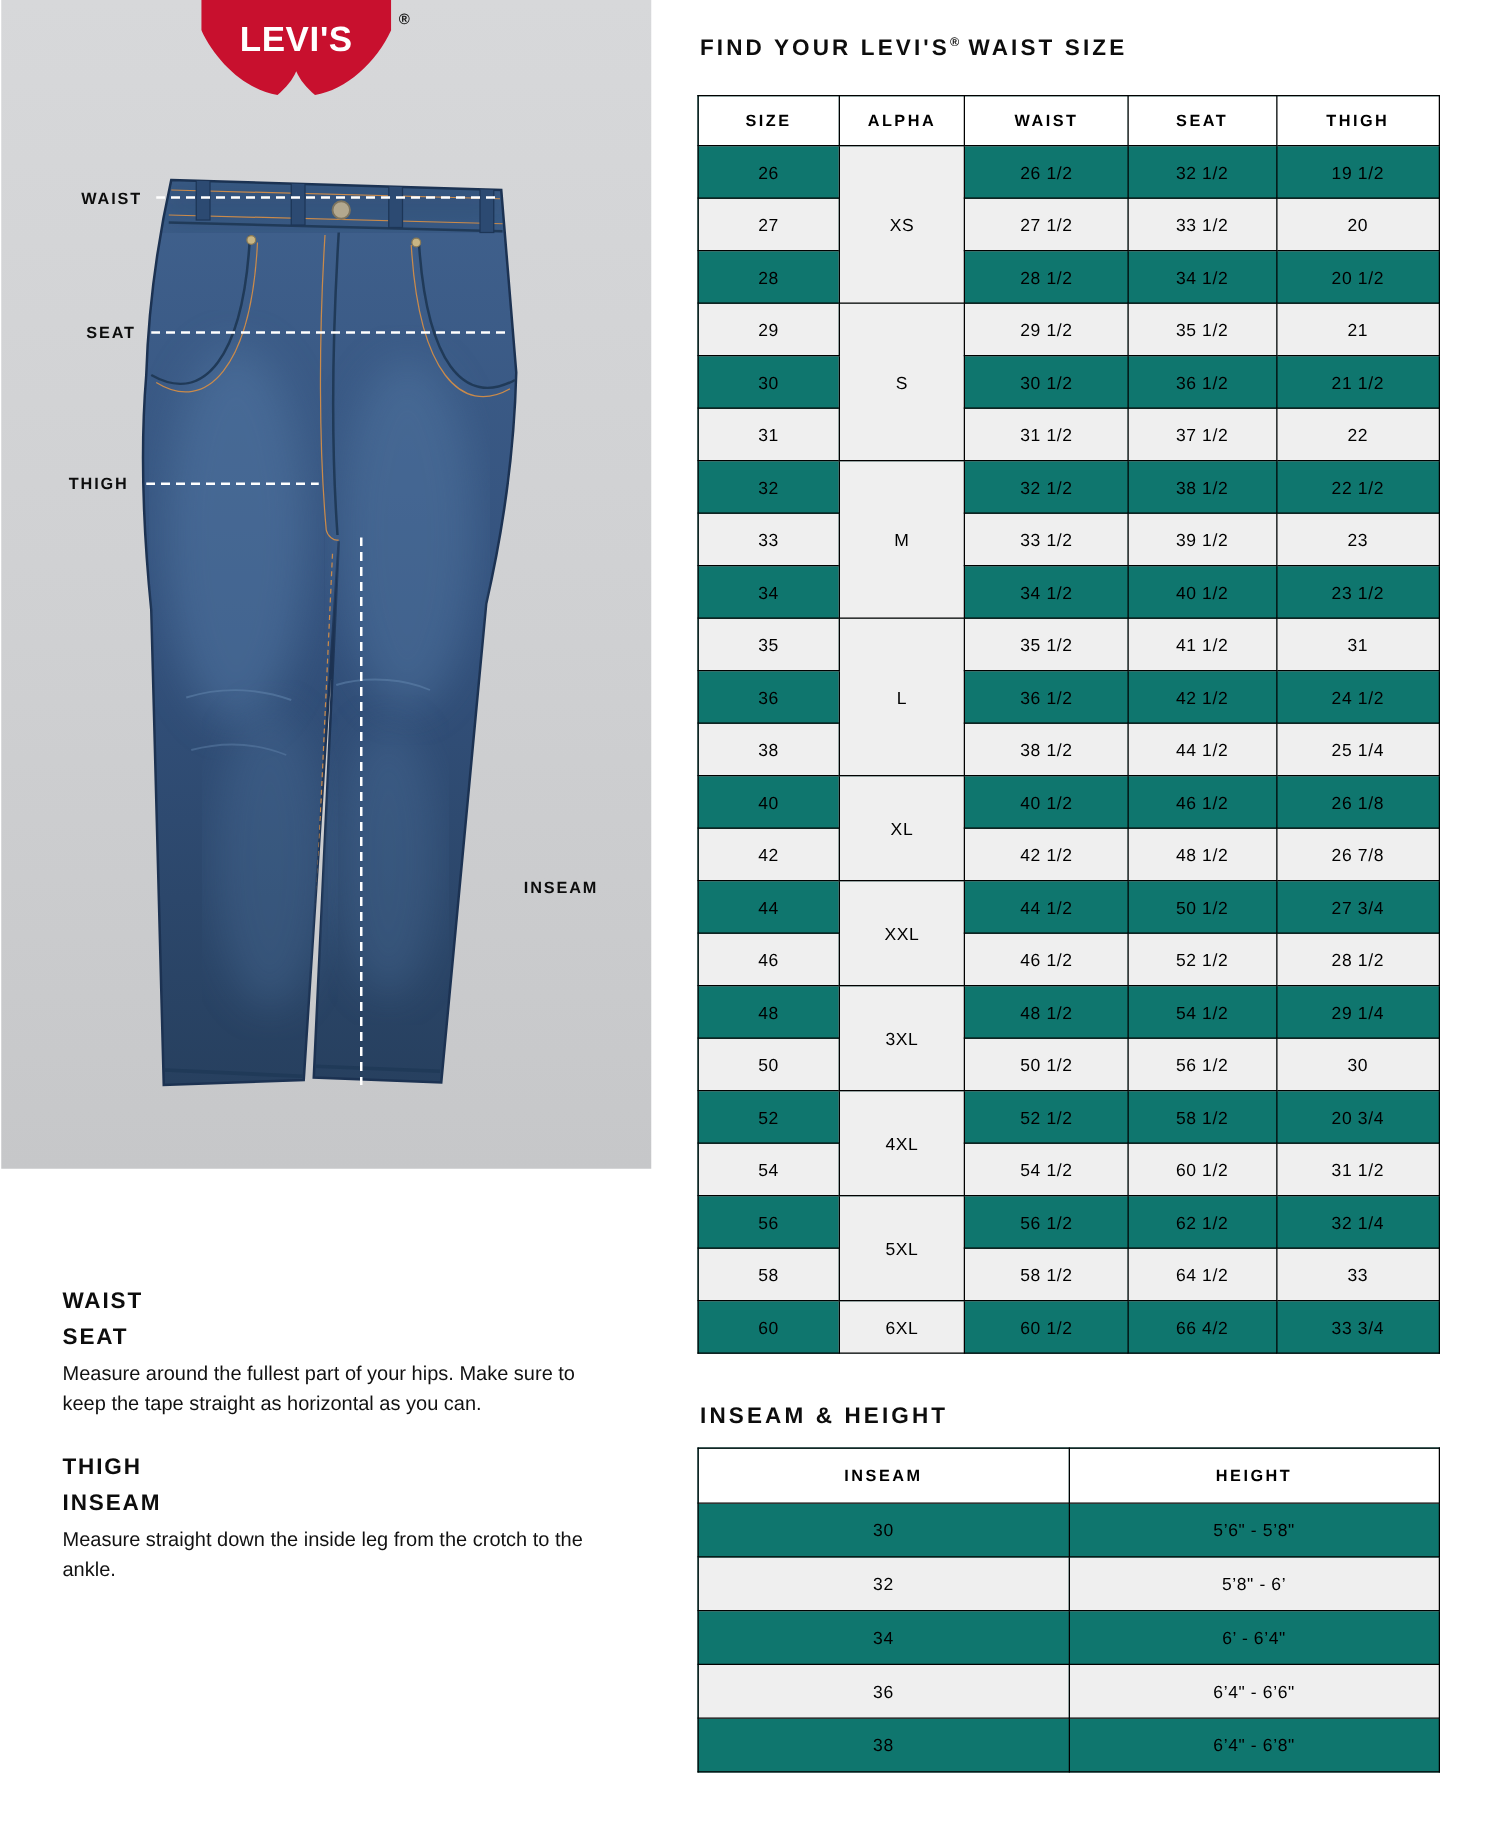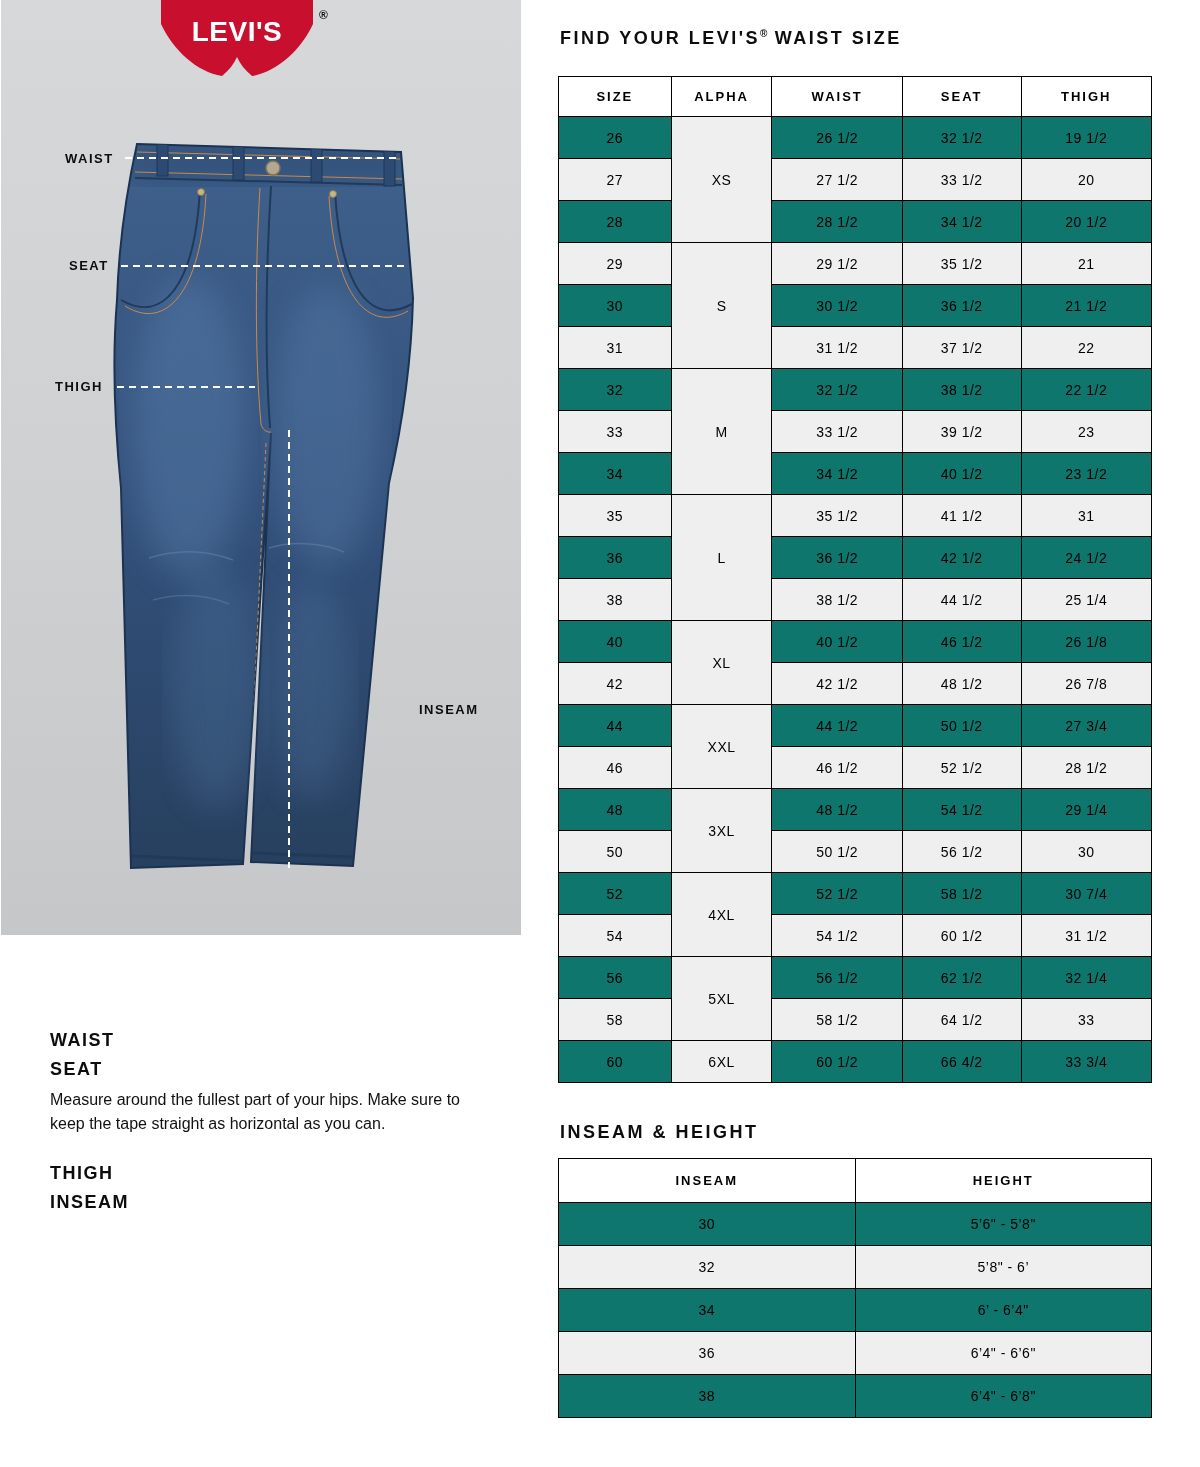--- a/index.html
+++ b/index.html
@@ -158,20 +158,21 @@
     </div>
     <div class="instr">
       <h3>SEAT</h3>
       <p>Measure around the fullest part of your hips. Make sure to keep the tape straight as horizontal as you can.</p>
     </div>
     <div class="instr">
       <h3>THIGH</h3>
     </div>
     <div class="instr">
       <h3>INSEAM</h3>
+      <p>Measure straight down the inside leg from the crotch to the ankle.</p>
     </div>
   </div>
 
   <div class="right-col">
 
     <div class="tbl-title" id="size-title">
       <span>FIND YOUR LEVI'S</span><sup>®</sup><span> WAIST SIZE</span>
     </div>
 
     <table id="size-table">
@@ -305,21 +306,21 @@
             <td>50</td>
             <td>50 1/2</td>
             <td>56 1/2</td>
             <td>30</td>
           </tr>
           <tr>
             <td>52</td>
             <td class="alpha" rowspan="2">4XL</td>
             <td>52 1/2</td>
             <td>58 1/2</td>
-            <td>30 7/4</td>
+            <td>20 3/4</td>
           </tr>
           <tr>
             <td>54</td>
             <td>54 1/2</td>
             <td>60 1/2</td>
             <td>31 1/2</td>
           </tr>
           <tr>
             <td>56</td>
             <td class="alpha" rowspan="2">5XL</td>

